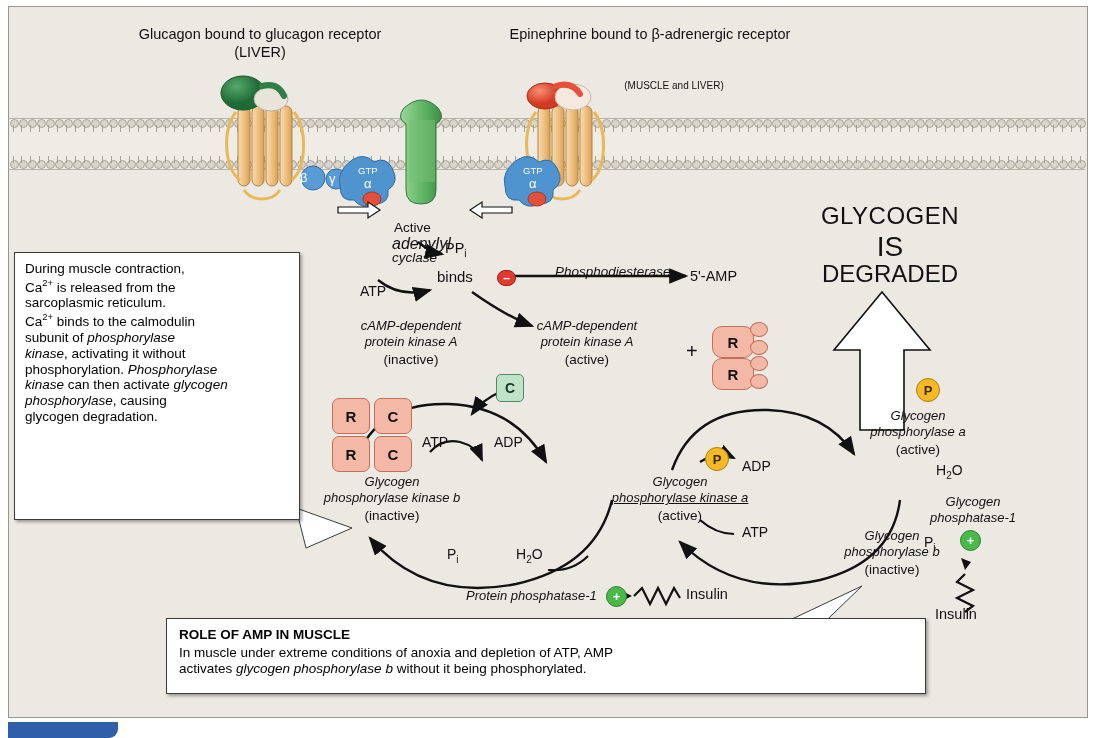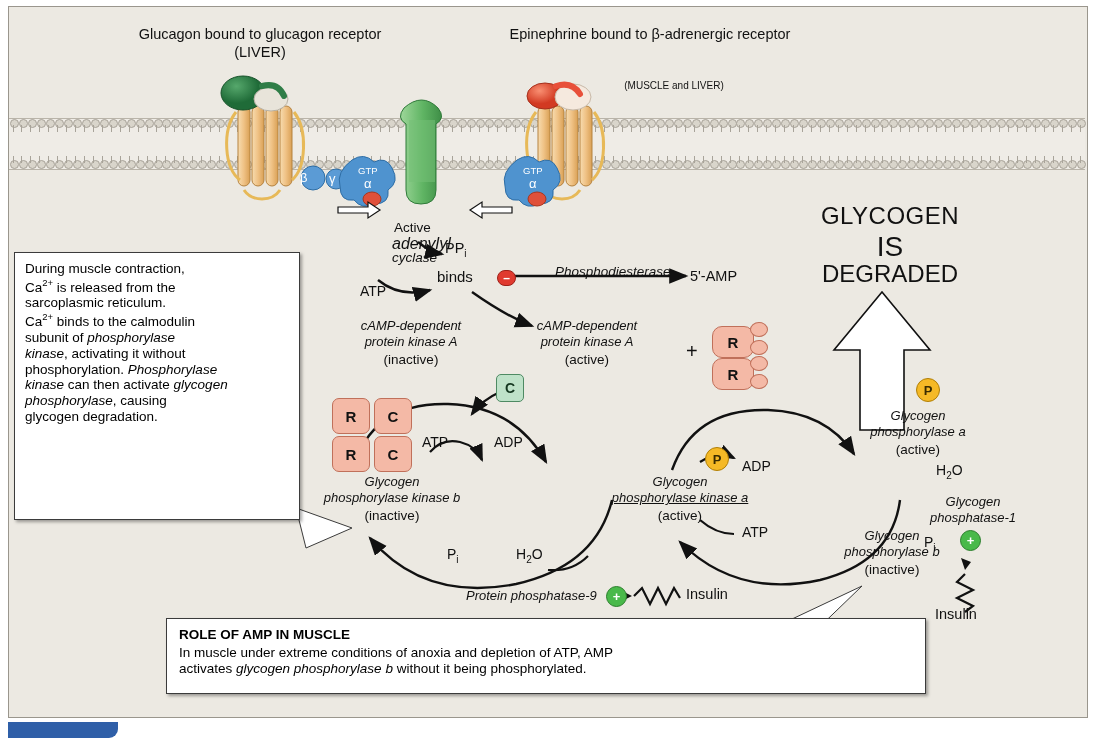--- a/index.html
+++ b/index.html
@@ -1194,21 +1194,21 @@
   <div class="lbl bold ctr" style="left:302px;top:508px;width:180px;font-size:13.5px;">(inactive)</div>
 
   <div class="circ pcirc" style="left:705px;top:447px;width:22px;height:22px;">P</div>
   <div class="lbl ital ctr" style="left:590px;top:474px;width:180px;font-size:13px;">Glycogen</div>
   <div class="lbl ital ctr" style="left:580px;top:490px;width:200px;font-size:13px;text-decoration:underline;">phosphorylase kinase a</div>
   <div class="lbl bold ctr" style="left:590px;top:508px;width:180px;font-size:13.5px;">(active)</div>
 
   <div class="lbl bold" style="left:447px;top:546px;font-size:14px;"><span>P</span><sub style="font-size:10px">i</sub></div>
   <div class="lbl bold" style="left:516px;top:546px;font-size:14px;"><span>H</span><sub style="font-size:10px">2</sub><span>O</span></div>
 
-  <div class="lbl ital" style="left:466px;top:588px;font-size:13px;">Protein phosphatase-9</div>
+  <div class="lbl ital" style="left:466px;top:588px;font-size:13px;">Protein phosphatase-1</div>
   <div class="circ pluscirc" style="left:606px;top:586px;width:19px;height:19px;">+</div>
   <div class="lbl bold" style="left:686px;top:586px;font-size:14.5px;">Insulin</div>
 
   <div class="lbl bold" style="left:742px;top:458px;font-size:14px;">ADP</div>
   <div class="lbl bold" style="left:742px;top:524px;font-size:14px;">ATP</div>
 
   <div class="circ pcirc" style="left:916px;top:378px;width:22px;height:22px;">P</div>
   <div class="lbl ital ctr" style="left:838px;top:408px;width:160px;font-size:13px;">Glycogen</div>
   <div class="lbl ital ctr" style="left:838px;top:424px;width:160px;font-size:13px;">phosphorylase a</div>
   <div class="lbl bold ctr" style="left:838px;top:442px;width:160px;font-size:13.5px;">(active)</div>

